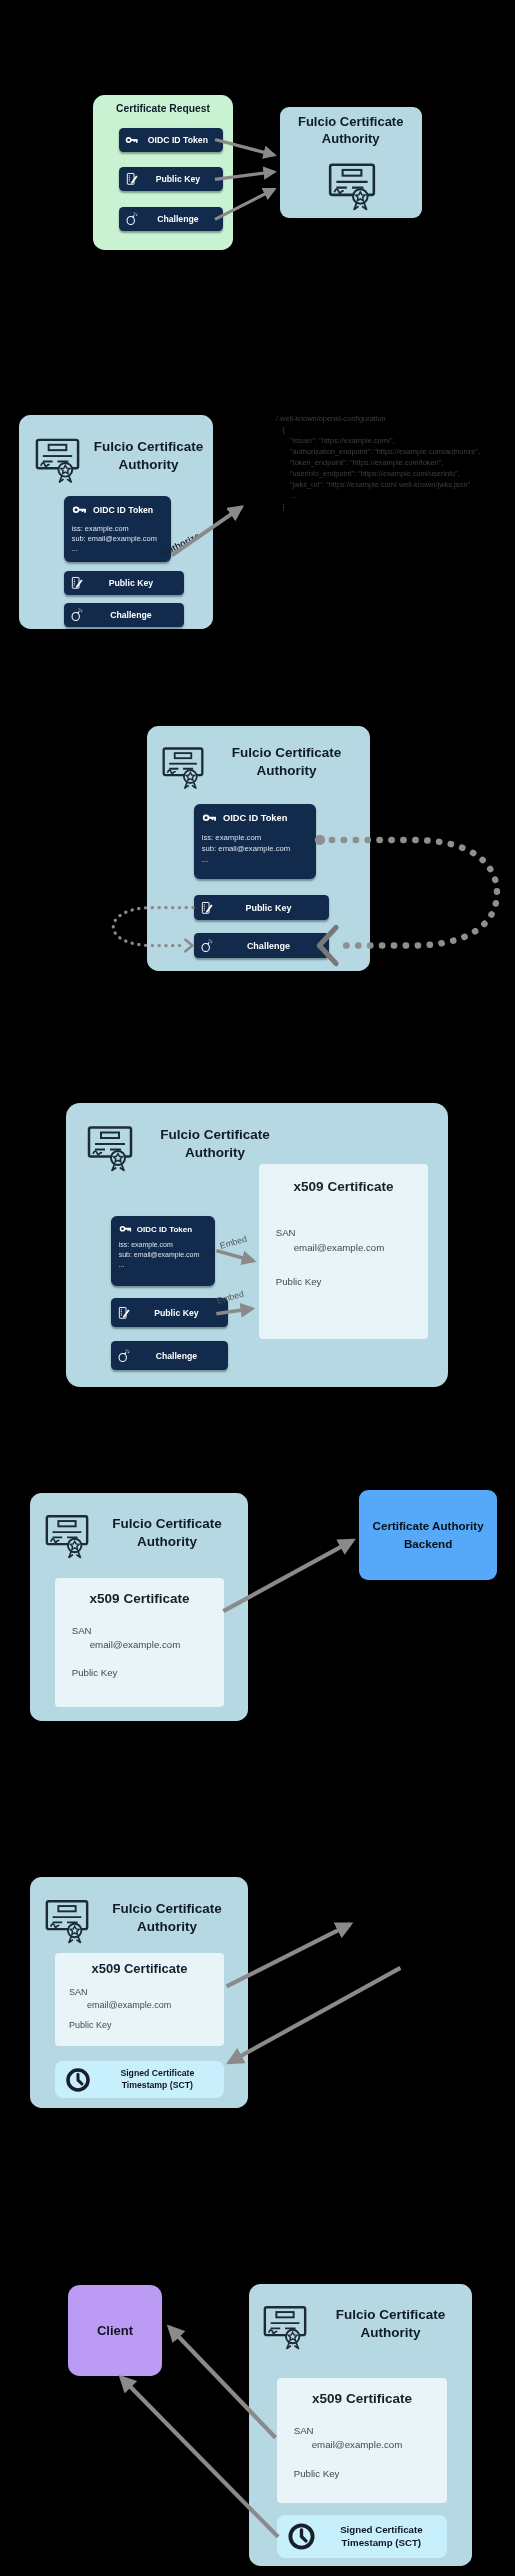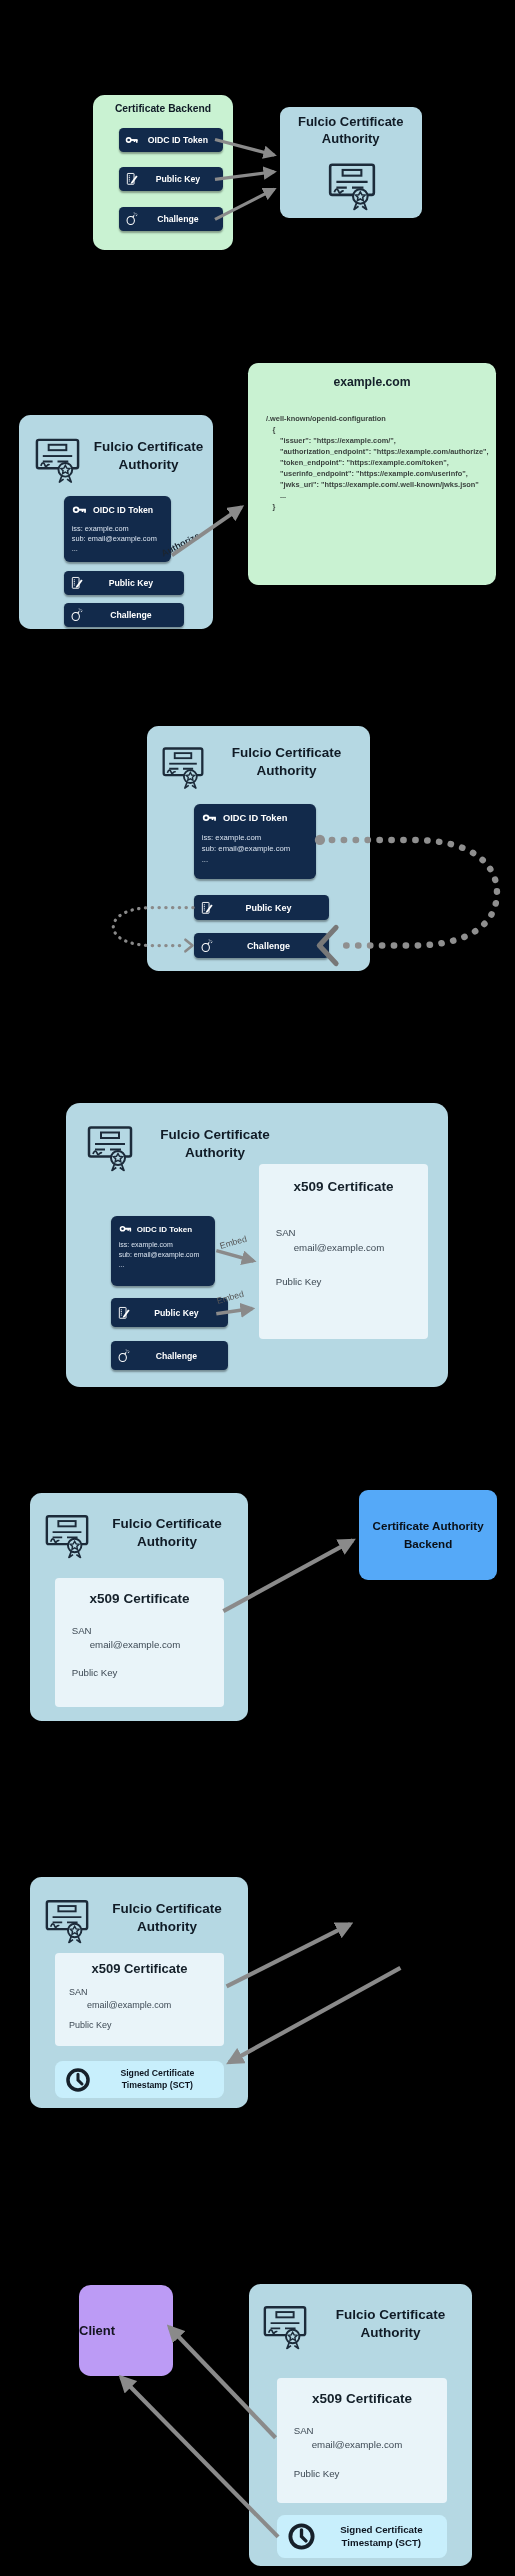--- a/index.html
+++ b/index.html
@@ -35,22 +35,22 @@
   .sct{position:absolute;background:var(--sct_cyan,#c8effc);border-radius:7.7px;
     display:flex;align-items:center;gap:7.7px;padding:0 9px;box-sizing:border-box;}
   .sct svg{flex:none;}
   .sct-label{flex:1;font-weight:bold;font-size:9.7px;line-height:1.3;color:#0d1520;text-align:center;}
   
   .bigbox{position:absolute;border-radius:9px;display:flex;align-items:center;
     justify-content:center;text-align:center;font-weight:bold;font-size:11.6px;line-height:1.55;}
   .backend{background:var(--backend_blue,#55a9f8);color:#0a1018;padding:0 11.6px;}
   .ctlog{background:var(--ct_indigo,#5062e8);color:#fff;padding:0 10.3px;}
   .client{position:absolute;background:var(--client_purple,#bc9bf5);border-radius:11.6px;
-    display:flex;align-items:center;justify-content:flex-start;font-weight:bold;
-    font-size:13px;color:#141420;margin-left:11px;}
+    display:flex;align-items:center;justify-content:center;font-weight:bold;
+    font-size:13px;color:#141420;}
   
   .extitle{position:absolute;width:100%;text-align:center;font-weight:bold;
     font-size:12.2px;color:#14202a;}
   .code{position:absolute;font-size:7.4px;line-height:11px;color:#3a423e;}
   .ind1{padding-left:6.4px;}
   .ind2{padding-left:14px;}
   
   .alabel{position:absolute;font-weight:bold;font-size:9px;color:#1b2530;
     transform:rotate(-27deg);transform-origin:left center;}
   .elabel{position:absolute;font-size:8.7px;color:#555;transform:rotate(-16deg);
@@ -93,21 +93,21 @@
         <circle cx="12" cy="12" r="8.6" fill="none" stroke="#16202a" stroke-width="3"></circle>
         <path d="M12 7 V12 l3.4 3.4" fill="none" stroke="#16202a" stroke-width="2.6" stroke-linecap="round"></path>
       </symbol>
       <marker id="ah" viewBox="0 0 10 10" refX="8" refY="5" markerWidth="4.2" markerHeight="4.2" orient="auto-start-reverse">
         <path d="M0 0 L10 5 L0 10 z" fill="#8a8a8a"></path>
       </marker>
     </defs>
   </svg>
 
   <div class="panel panel-green" style="left:93px;top:95px;width:140px;height:155px;">
-    <div class="gtitle" style="top:8.4px;">Certificate Backend</div>
+    <div class="gtitle" style="top:8.4px;">Certificate Request</div>
   </div>
   <div class="pill" style="left:119px;top:128px;width:91px;height:24px;">
     <svg class="picon" viewBox="0 0 22 22" width="14" height="14">
         <use href="#i-key"></use>
       </svg>
     <span class="plabel">OIDC ID Token</span>
   </div>
   <div class="pill" style="left:119px;top:167px;width:91px;height:24px;">
     <svg class="picon" viewBox="0 0 22 22" width="14" height="14">
         <use href="#i-doc"></use>
@@ -148,24 +148,21 @@
         <use href="#i-doc"></use>
       </svg>
     <span class="plabel">Public Key</span>
   </div>
   <div class="pill" style="left:64px;top:603px;width:107px;height:24px;">
     <svg class="picon" viewBox="0 0 22 22" width="14" height="14">
         <use href="#i-bomb"></use>
       </svg>
     <span class="plabel">Challenge</span>
   </div>
-  <div class="panel panel-green" style="left:248px;top:363px;width:248px;height:222px;border-radius:10.3px;">
-    <div class="extitle" style="top:11.6px;">example.com</div>
-  </div>
-  <div class="code" style="left:266px;top:413px;width:232px;font-weight:bold;">
+  <div class="code" style="left:276px;top:413px;width:232px;">
     <div>/.well-known/openid-configuration</div>
     <div class="ind1">{</div>
     <div class="ind2">"issuer": "https://example.com/",</div>
     <div class="ind2">"authorization_endpoint": "https://example.com/authorize",</div>
     <div class="ind2">"token_endpoint": "https://example.com/token",</div>
     <div class="ind2">"userinfo_endpoint": "https://example.com/userinfo",</div>
     <div class="ind2">"jwks_uri": "https://example.com/.well-known/jwks.json"</div>
     <div class="ind2">...</div>
     <div class="ind1">}</div>
   </div>

